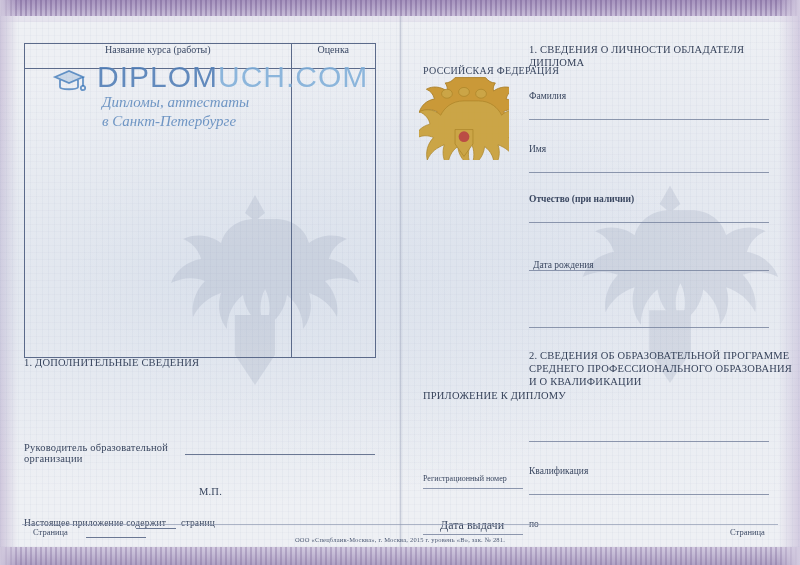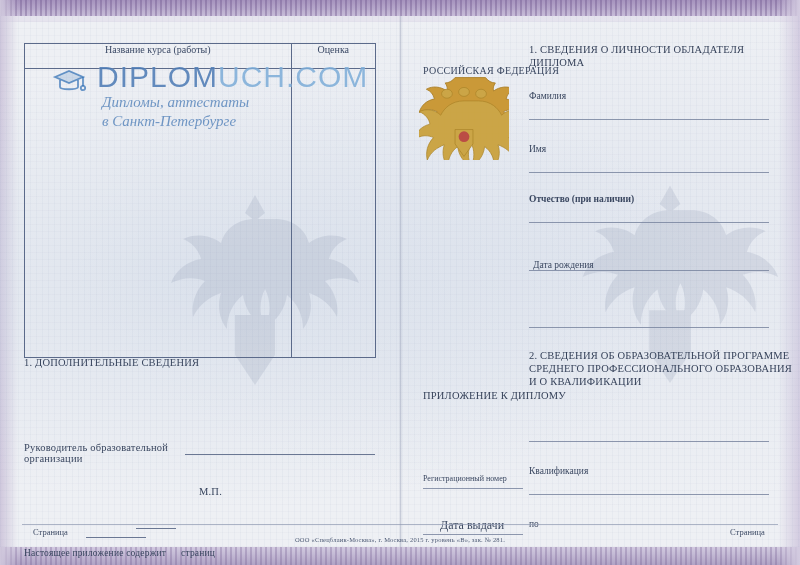--- a/index.html
+++ b/index.html
@@ -81,21 +81,21 @@
   .col-name{width:268px;}
   .col-mark{width:84px;}
   .mk-body{height:288px;background:transparent;}
   .lbl{
     position:absolute;
     font-size:10.5px;
     color:#39465f;
     letter-spacing:.2px;
     white-space:pre-line;
   }
-  .lbl.small{font-size:9.5px;margin-top:30px;}
+  .lbl.small{font-size:9.5px;}
   .sig-line{
     position:absolute;
     border-bottom:1px solid #6a7793;
     height:0;
   }
   .footer-note{
     position:absolute;left:0;top:536px;width:800px;text-align:center;
     font-size:6.5px;color:#4d5a74;letter-spacing:.2px;
   }
 

